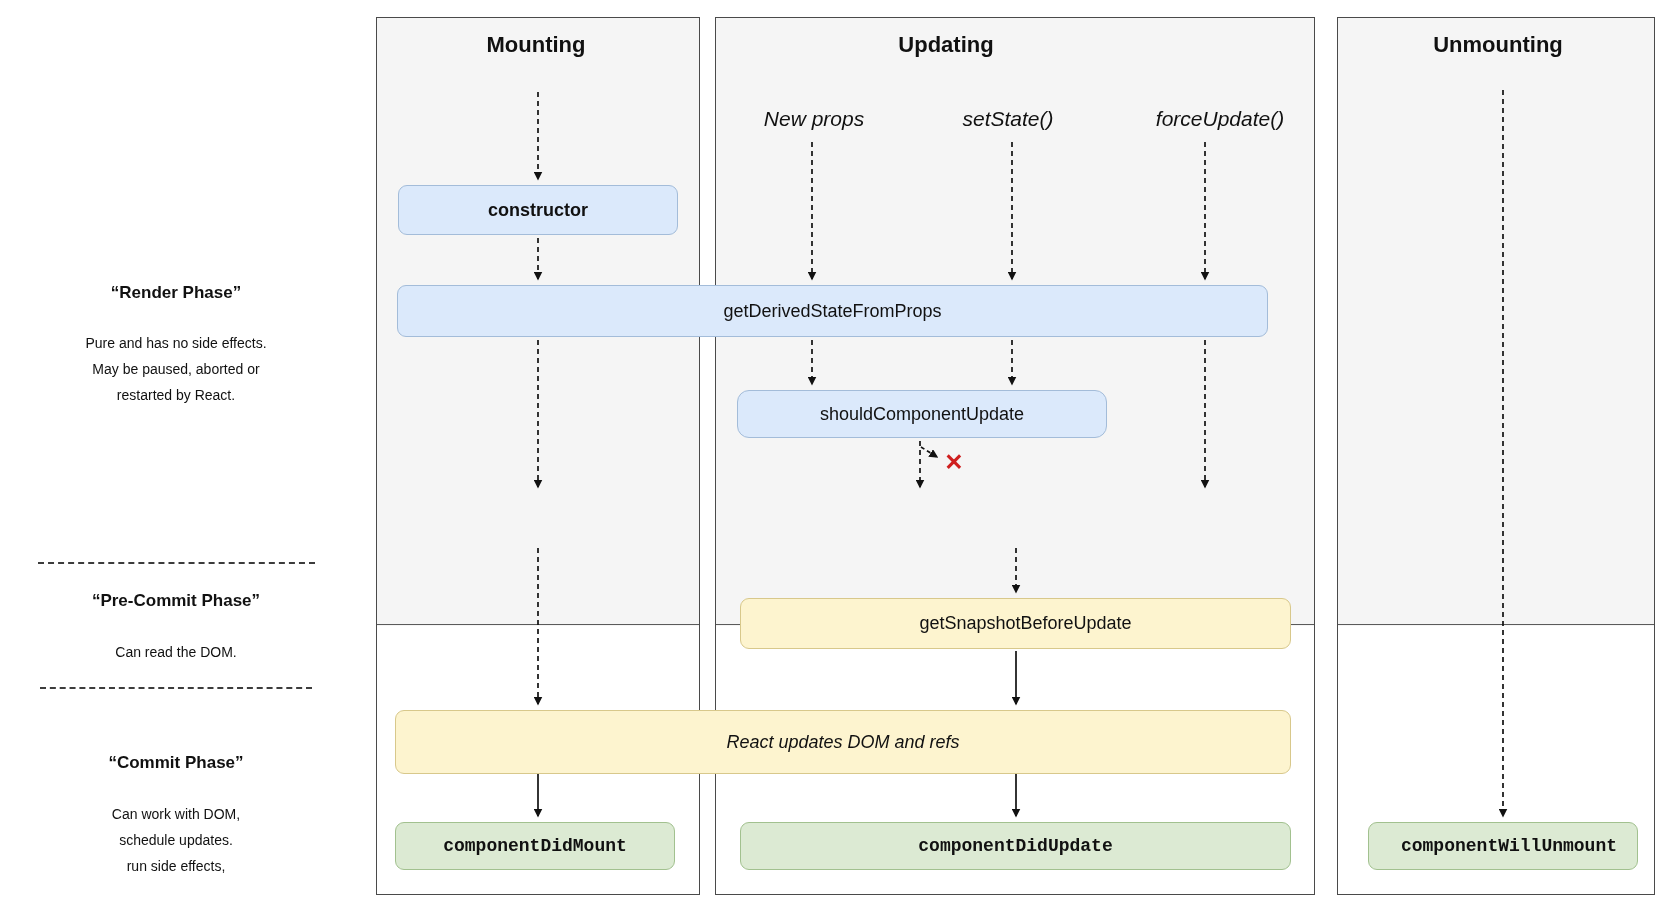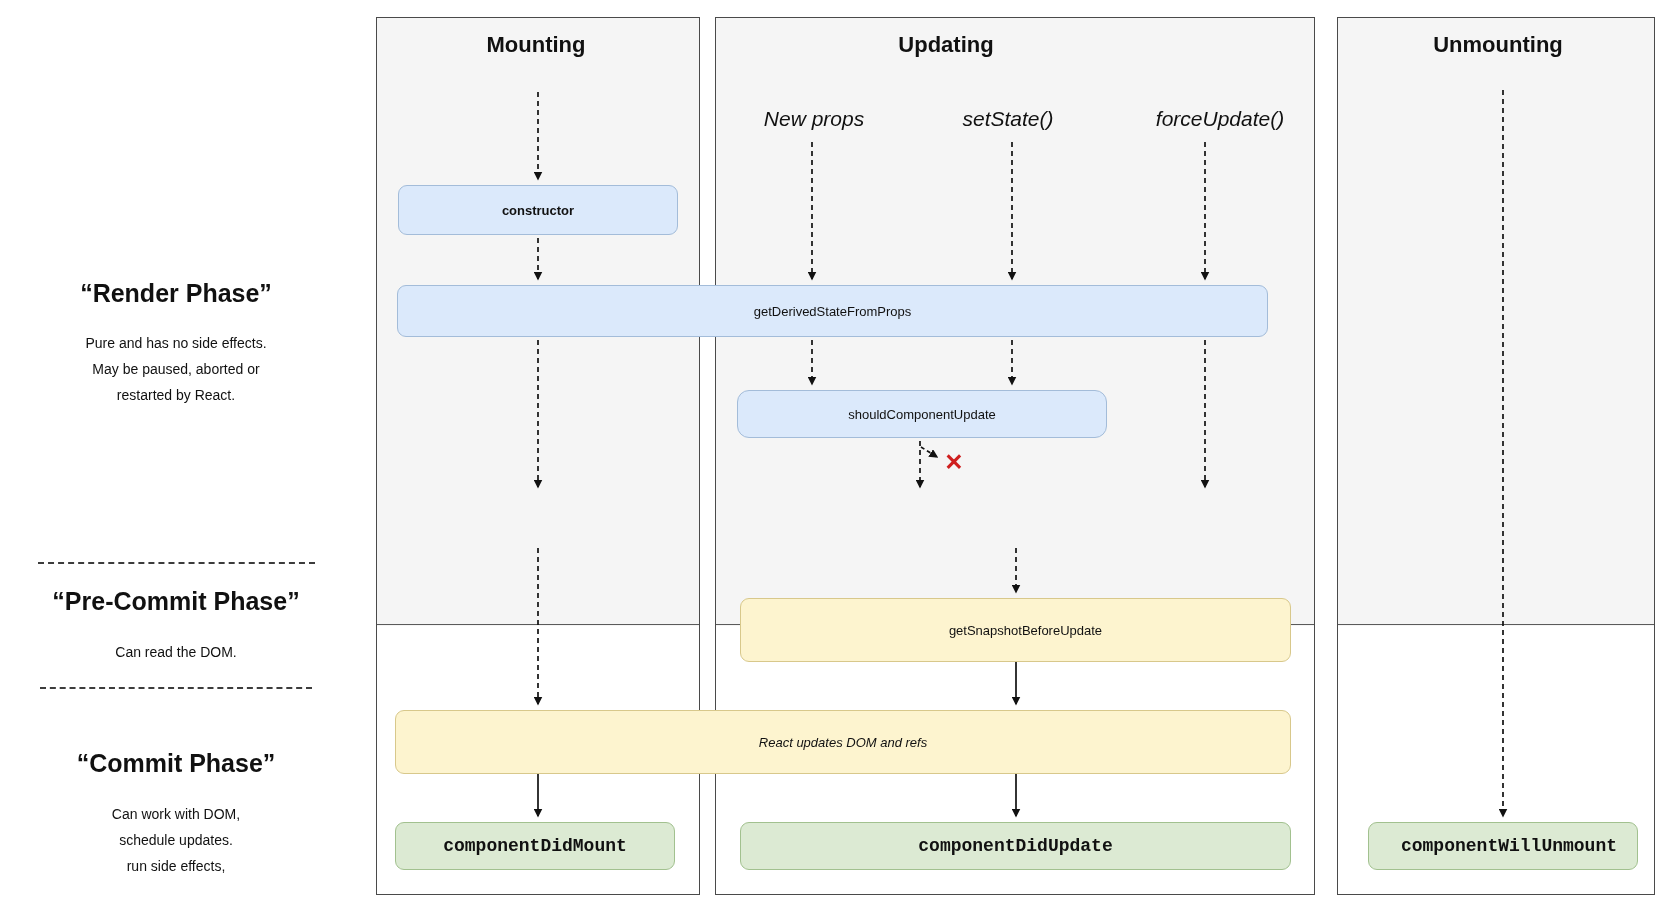--- a/index.html
+++ b/index.html
@@ -9,32 +9,32 @@
     --panel-bg:#f5f5f5; --panel-border:#4a4a4a;
     --ink:#111111; --cancel-red:#cf1f1f;
   }
   html,body{margin:0;padding:0;background:#ffffff;}
   .canvas{
     position:relative; width:1674px; height:917px; overflow:hidden;
     font-family:"Liberation Sans", sans-serif; color:var(--ink); background:#fff;
   }
   
   .side-block{position:absolute; left:16px; width:320px; text-align:center;}
-  .side-title{font-size:25px; font-weight:bold; line-height:26px;}
+  .side-title{font-size:17px; font-weight:bold; line-height:26px;}
   .side-line{font-size:14px; line-height:26px;}
   .dash-divider{position:absolute; border-top:2px dashed #3c3c3c; height:0;}
   
   .panel{position:absolute; top:17px; height:878px; border:1.6px solid var(--panel-border);
          background:linear-gradient(to bottom, var(--panel-bg) 0px, var(--panel-bg) 608px, #ffffff 608px); box-sizing:border-box;}
   .panel-split{position:absolute; left:0; right:0; top:606px; border-top:1.4px solid #5a5a5a; height:0;}
   .panel-title{position:absolute; top:32px; transform:translateX(-50%); font-size:22px; font-weight:bold; white-space:nowrap; z-index:3;}
   .trigger{position:absolute; transform:translate(-50%,-50%); font-size:21px; font-style:italic; white-space:nowrap; z-index:3;}
   
   .node{position:absolute; display:flex; align-items:center; justify-content:center;
-        border-radius:9px; font-size:13px; box-sizing:border-box; z-index:2; white-space:nowrap;}
+        border-radius:9px; font-size:18px; box-sizing:border-box; z-index:2; white-space:nowrap;}
   .node.blue{background:var(--blue-fill); border:1.6px solid var(--blue-border);}
   .node.yellow{background:var(--yellow-fill); border:1.6px solid var(--yellow-border);}
   .node.green{background:var(--green-fill); border:1.6px solid var(--green-border); font-weight:bold; font-size:18px;font-family:Liberation Mono, monospace;}
   .node.bold{font-weight:bold;}
   .node.italic{font-style:italic;}
   
   svg.flow{position:absolute; left:0; top:0; z-index:1;}
   .cancel-x{position:absolute; transform:translate(-50%,-50%); color:var(--cancel-red);
             font-size:23px; font-weight:bold; z-index:3; line-height:1;}
 </style>
@@ -123,21 +123,21 @@
 
   <div class="cancel-x" style="left:954px; top:462px;">✕</div>
 
   <div class="node blue bold" style="left:398px; top:185px; width:280px; height:50px;">constructor</div>
 
   <div class="node blue" style="left:397px; top:285px; width:871px; height:52px;">getDerivedStateFromProps</div>
 
   <div class="node blue" style="left:737px; top:390px; width:370px; height:48px;border-radius:12px;">shouldComponentUpdate</div>
 
 
-  <div class="node yellow" style="left:740px; top:598px; width:551px; height:64px;padding-left:20px;">getSnapshotBeforeUpdate</div>
+  <div class="node yellow" style="left:740px; top:598px; width:551px; height:51px;padding-left:20px;">getSnapshotBeforeUpdate</div>
 
   <div class="node yellow italic" style="left:395px; top:710px; width:896px; height:64px;">React updates DOM and refs</div>
 
   <div class="node green" style="left:395px; top:822px; width:280px; height:48px;">componentDidMount</div>
 
   <div class="node green" style="left:740px; top:822px; width:551px; height:48px;">componentDidUpdate</div>
 
   <div class="node green" style="left:1368px; top:822px; width:270px; height:48px;padding-left:12px;">componentWillUnmount</div>
 
 </div>

